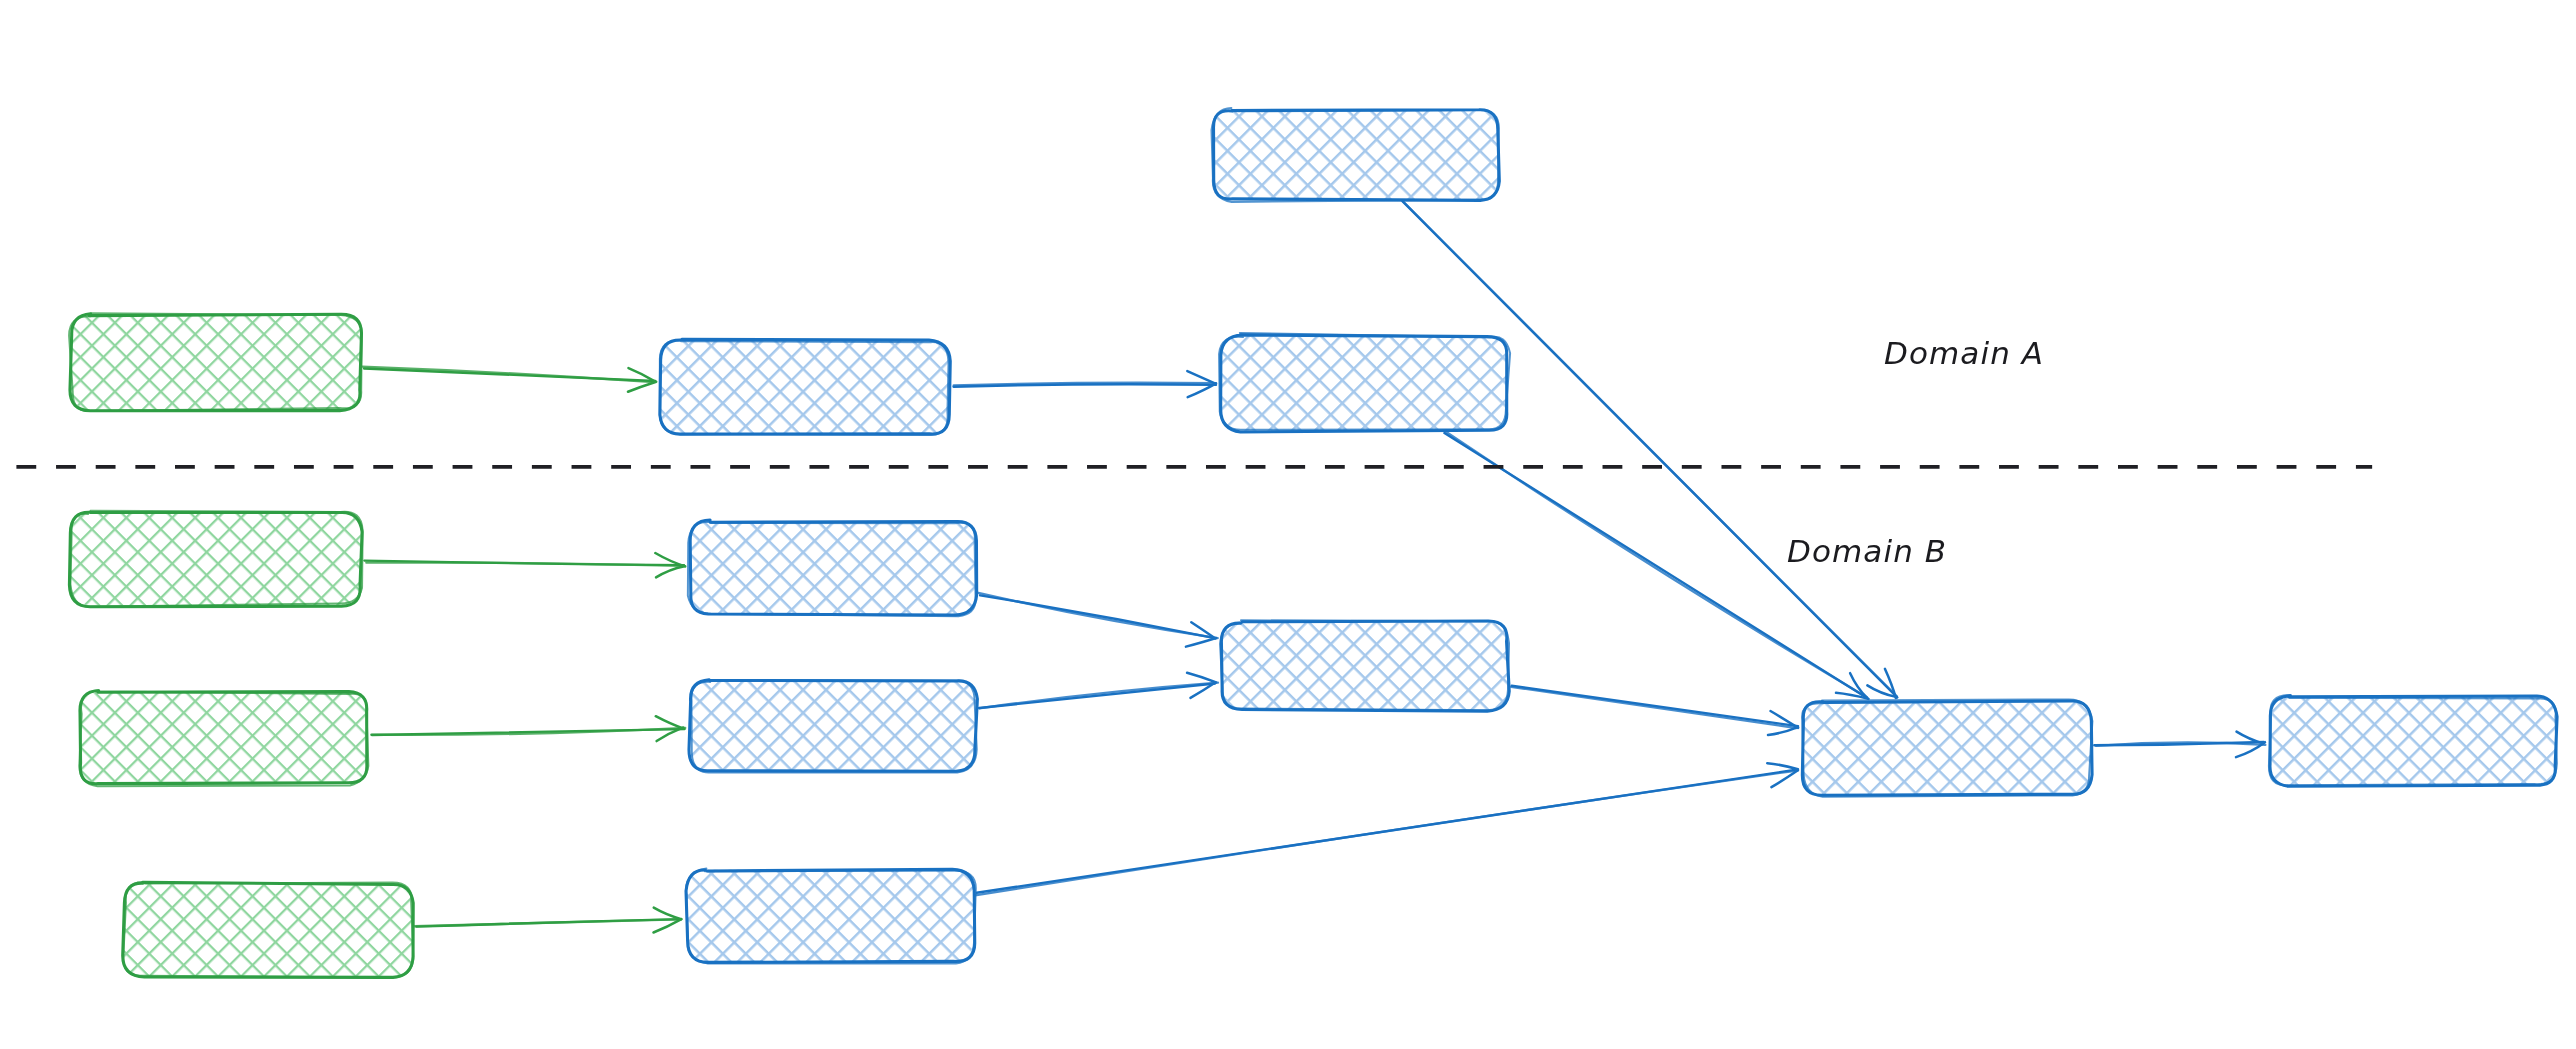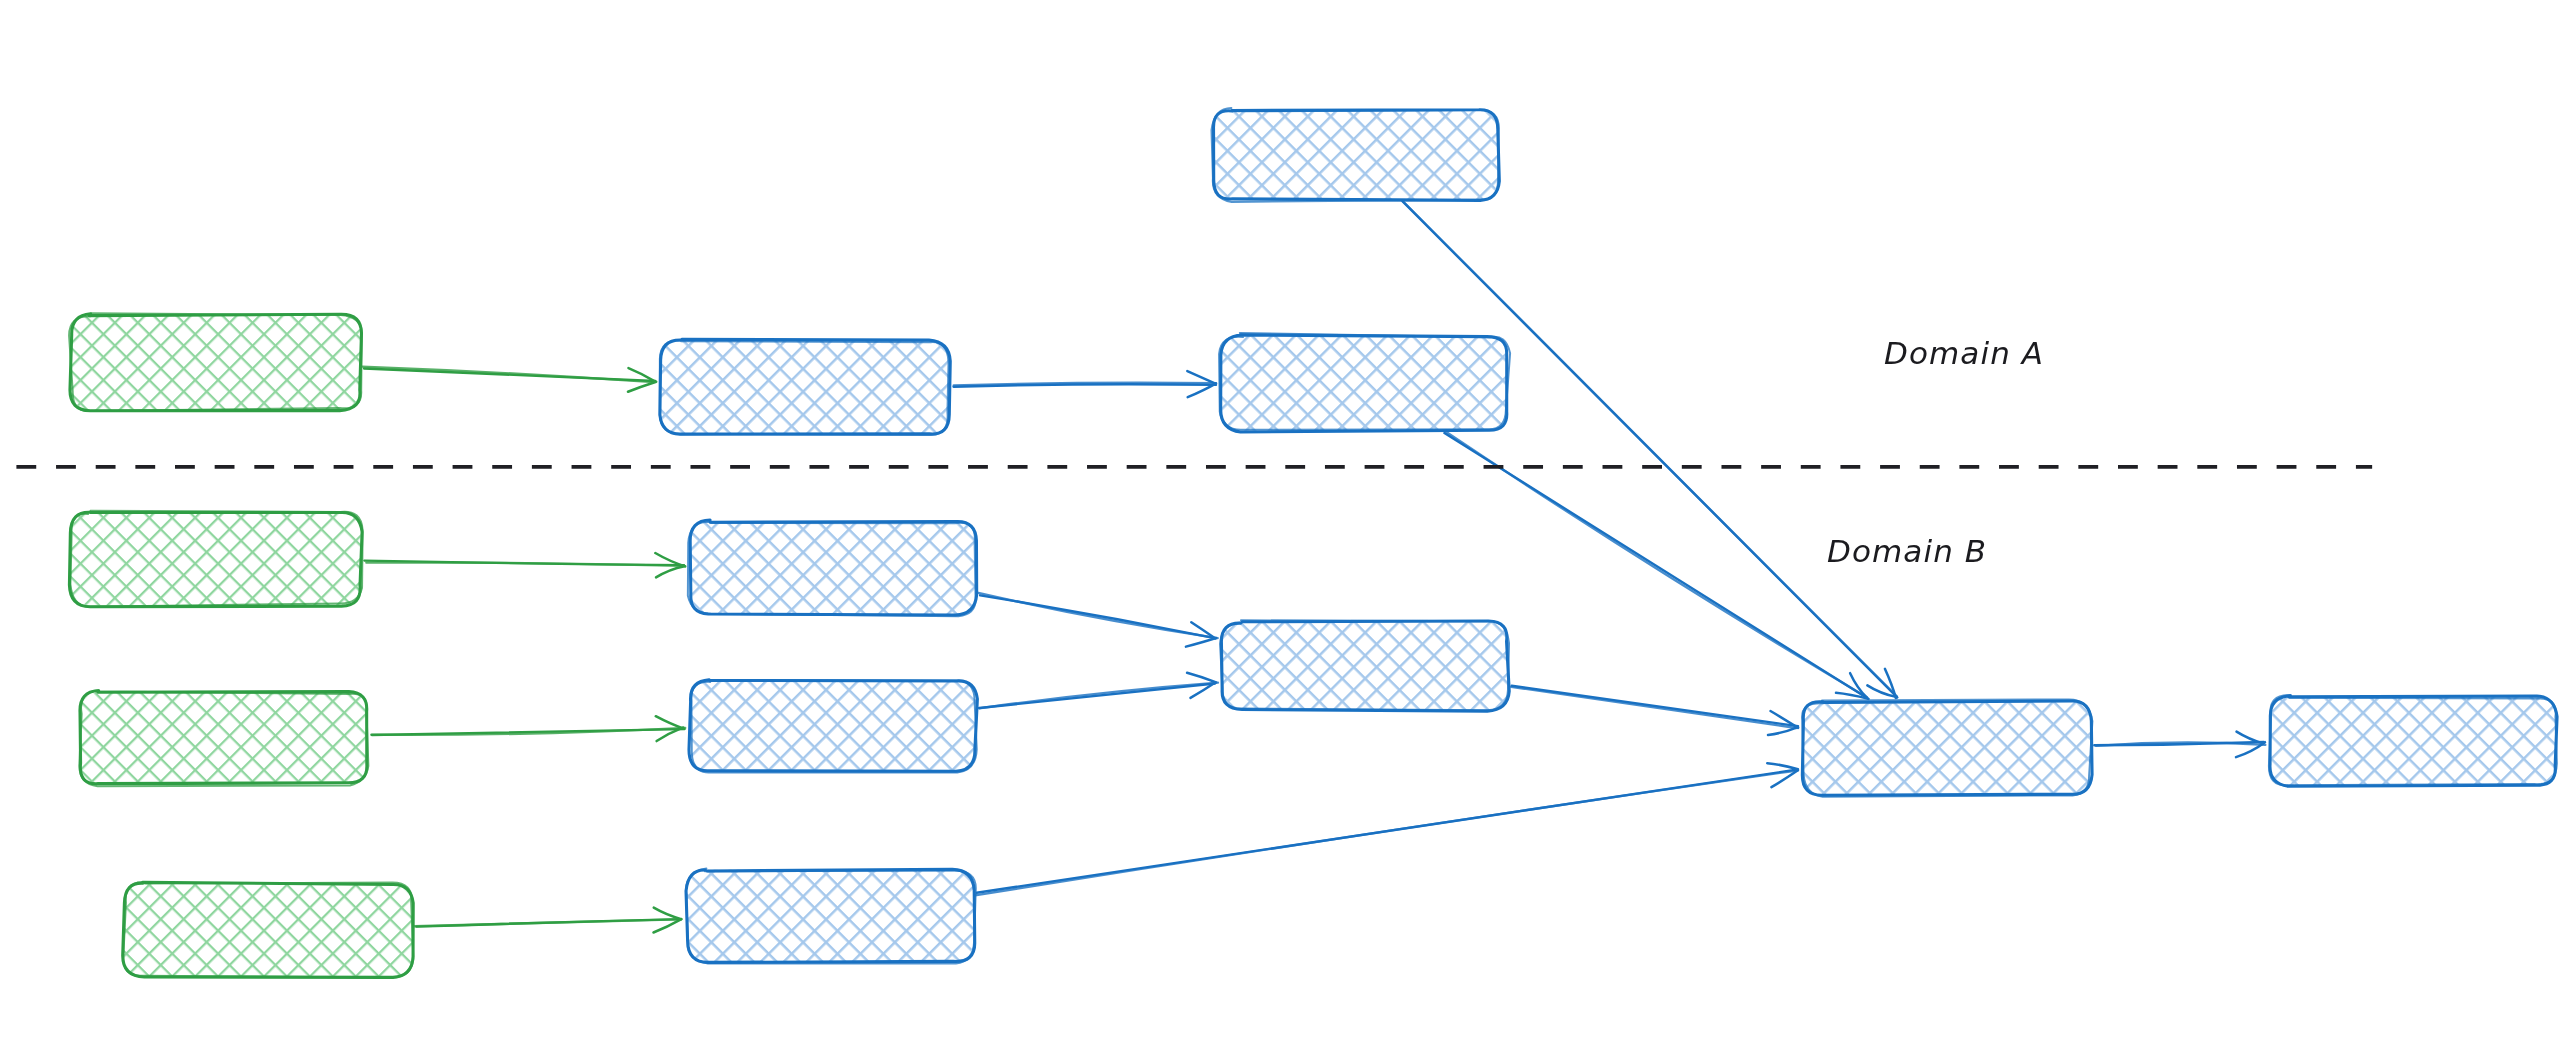--- a/index.html
+++ b/index.html
@@ -34,21 +34,21 @@
     font-family: "DejaVu Sans", sans-serif;
     font-size: 31px;
     font-style: italic;
     font-weight: 400;
     color: #1b1b1f;
     letter-spacing: 1.1px;
     white-space: nowrap;
     user-select: none;
   }
   #label-domain-a { left: 1884px; top: 335px; }
-  #label-domain-b { left: 1827px; top: 533px; }
+  #label-domain-b { left: 1787px; top: 533px; }
 </style>
 </head>
 <body>
 
 <div id="canvas-root">
 
   <svg id="diagram-svg" viewBox="0 0 2858 1164" xmlns="http://www.w3.org/2000/svg">
     <defs>
       <pattern id="hatch-green" width="18" height="18" patternUnits="userSpaceOnUse" patternTransform="rotate(45)">
         <rect width="18" height="18" fill="#ffffff"></rect>

